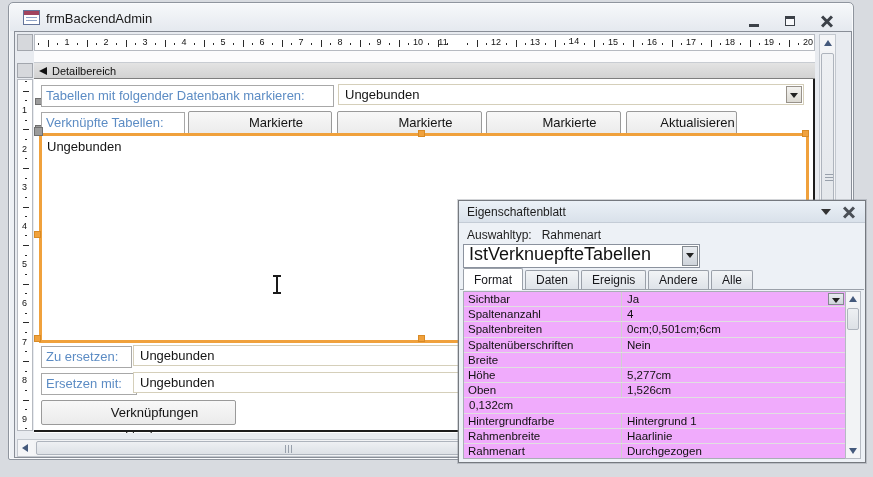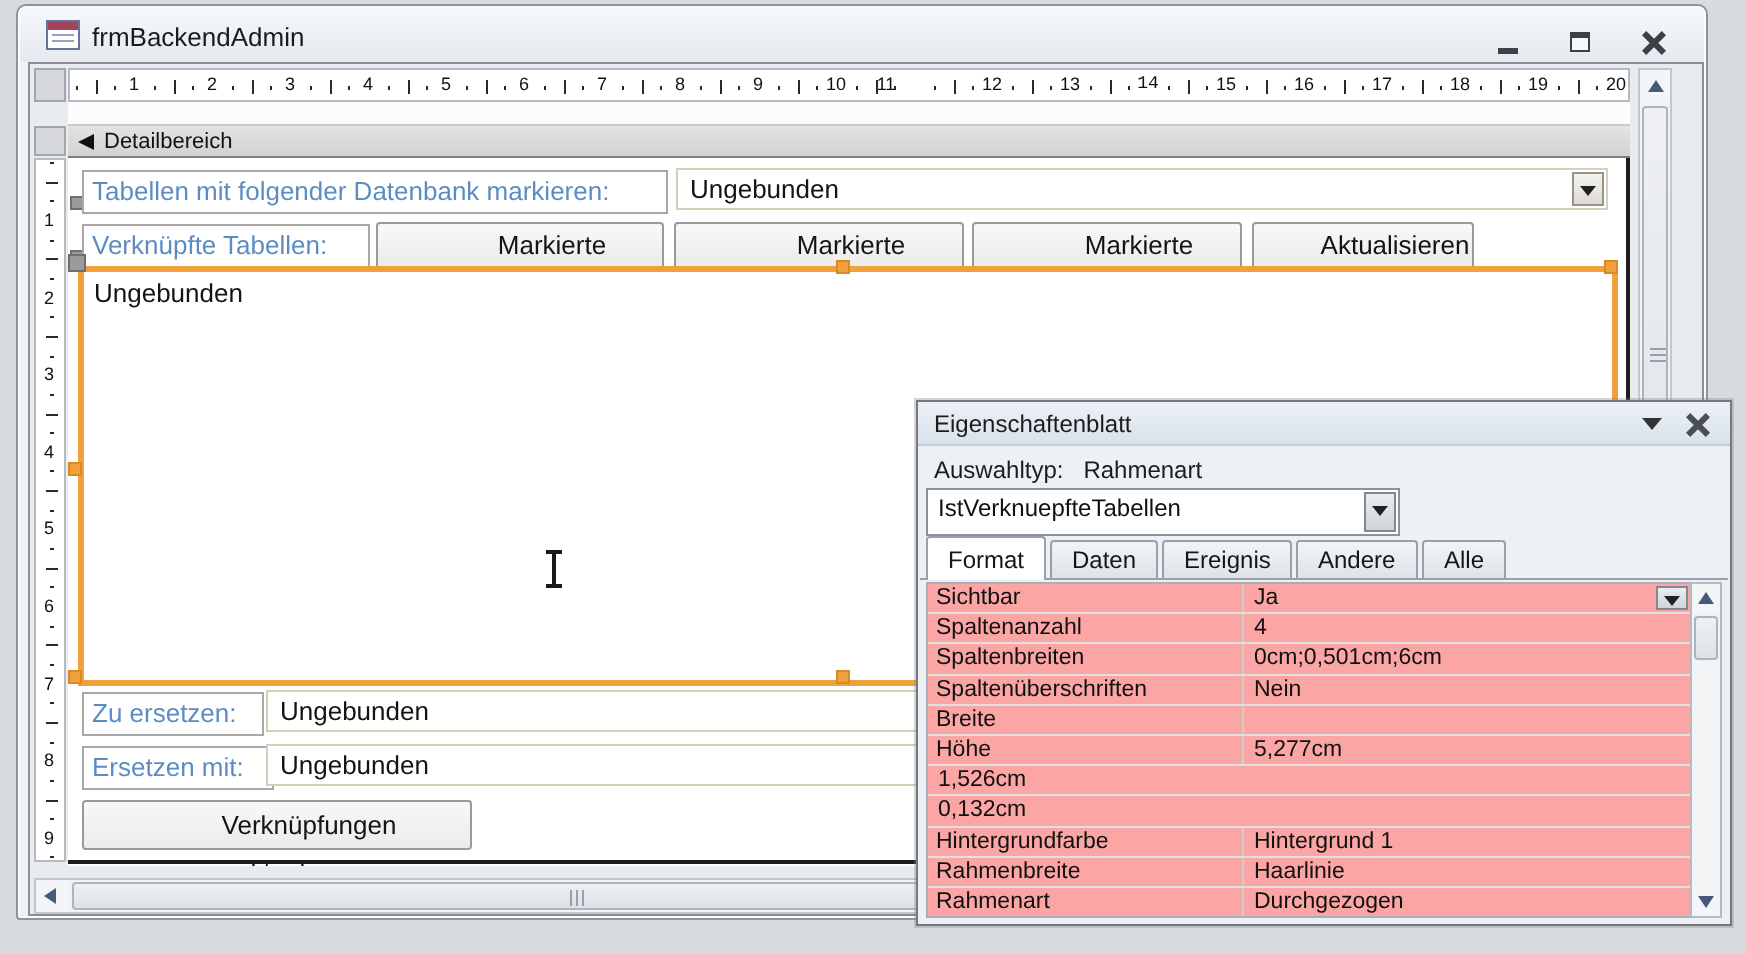--- a/index.html
+++ b/index.html
@@ -96,30 +96,30 @@
     background:linear-gradient(#ebf1f7,#d9e1ea); border-bottom:1px solid #c4ccd6;
     font-size:12px; color:#1c1c1c; line-height:22px; padding-left:8px; }
   .ps-dd { position:absolute; right:34px; top:8px; width:0; height:0;
     border-left:5px solid transparent; border-right:5px solid transparent; border-top:6px solid #333; }
   .ps-close { position:absolute; right:10px; top:5px; width:12px; height:12px; }
   .ps-close:before,.ps-close:after { content:""; position:absolute; left:-1px; top:5px; width:14px; height:3px; background:#4a4f56; }
   .ps-close:before { transform:rotate(45deg); } .ps-close:after { transform:rotate(-45deg); }
   .ps-seltype { position:absolute; left:8px; top:27px; font-size:12px; color:#1c1c1c; }
   .ps-seltype .val { margin-left:10px; }
   .ps-combo { position:absolute; left:4px; top:43px; width:237px; height:24px; background:#fff;
-    border:1px solid #8b929e; font-size:12px; line-height:19px; padding-left:5px; color:#111; }
+    border:1px solid #8b929e; font-size:18px; line-height:19px; padding-left:5px; color:#111; }
   .ps-combo .dd-btn { background:linear-gradient(#e9ecf0,#cfd4db); border-color:#83898f; }
   .ps-tabs { position:absolute; left:4px; top:67px; right:4px; height:22px; }
   .ps-tabline { position:absolute; left:1px; right:1px; top:88px; height:1px; background:#9aa0a9; }
   .tab { position:absolute; top:2px; height:20px; background:linear-gradient(#f2f4f6,#dde2e8);
     border:1px solid #9aa0a9; border-bottom:none; border-radius:2px 2px 0 0;
     font-size:12px; color:#16161a; text-align:center; line-height:19px; padding:0 10px; }
   .tab.active { top:0; height:22px; background:#fff; line-height:22px; z-index:2; }
   .ps-grid { position:absolute; left:4px; top:90px; width:383px; height:168px;
-    background:#fca5a5; border:1px solid #a9aeb6; overflow:hidden; }
+    background:#f0abfc; border:1px solid #a9aeb6; overflow:hidden; }
   .prow { position:relative; height:15.2px; border-bottom:1px solid #e0e0e0; display:flex; font-size:11.5px; color:#101010; }
   .pname { width:158px; border-right:1px solid #cfcfcf; padding:1px 0 0 4px; overflow:hidden; white-space:nowrap; }
   .pval { flex:1; padding:1px 0 0 5px; overflow:hidden; white-space:nowrap; position:relative; }
   .pval .dd-btn { right:1px; top:1px; bottom:1px; width:16px;
     background:linear-gradient(#e9ecf0,#cfd4db); border:1px solid #83898f; }
   .pval .dd-btn .tri.down { left:3px; top:4px; border-left-width:4px; border-right-width:4px; border-top:5px solid #222; }
   .ps-vsb { position:absolute; right:4px; top:90px; width:16px; height:168px;
     background:#f2f3f5; border:1px solid #b5bac2; }
 </style>
 </head>
@@ -374,20 +374,21 @@
         <div class="pval">Nein</div>
       </div>
       <div class="prow">
         <div class="pname">Breite</div>
       </div>
       <div class="prow">
         <div class="pname">Höhe</div>
         <div class="pval">5,277cm</div>
       </div>
       <div class="prow">
+        <div class="pname">Oben</div>
         <div class="pval">1,526cm</div>
       </div>
       <div class="prow">
         <div class="pval">0,132cm</div>
       </div>
       <div class="prow">
         <div class="pname">Hintergrundfarbe</div>
         <div class="pval">Hintergrund 1</div>
       </div>
       <div class="prow">

